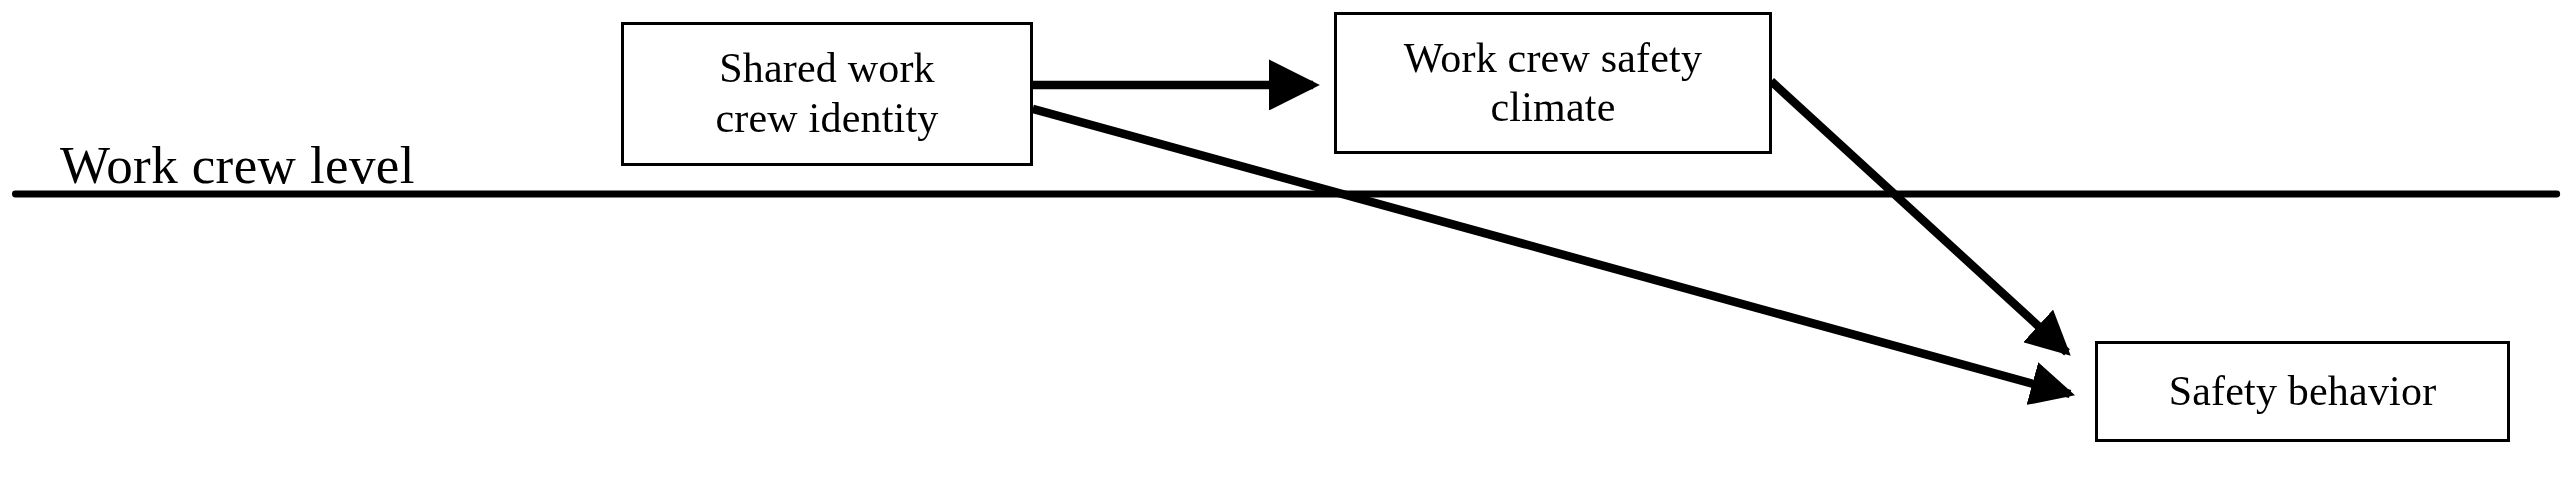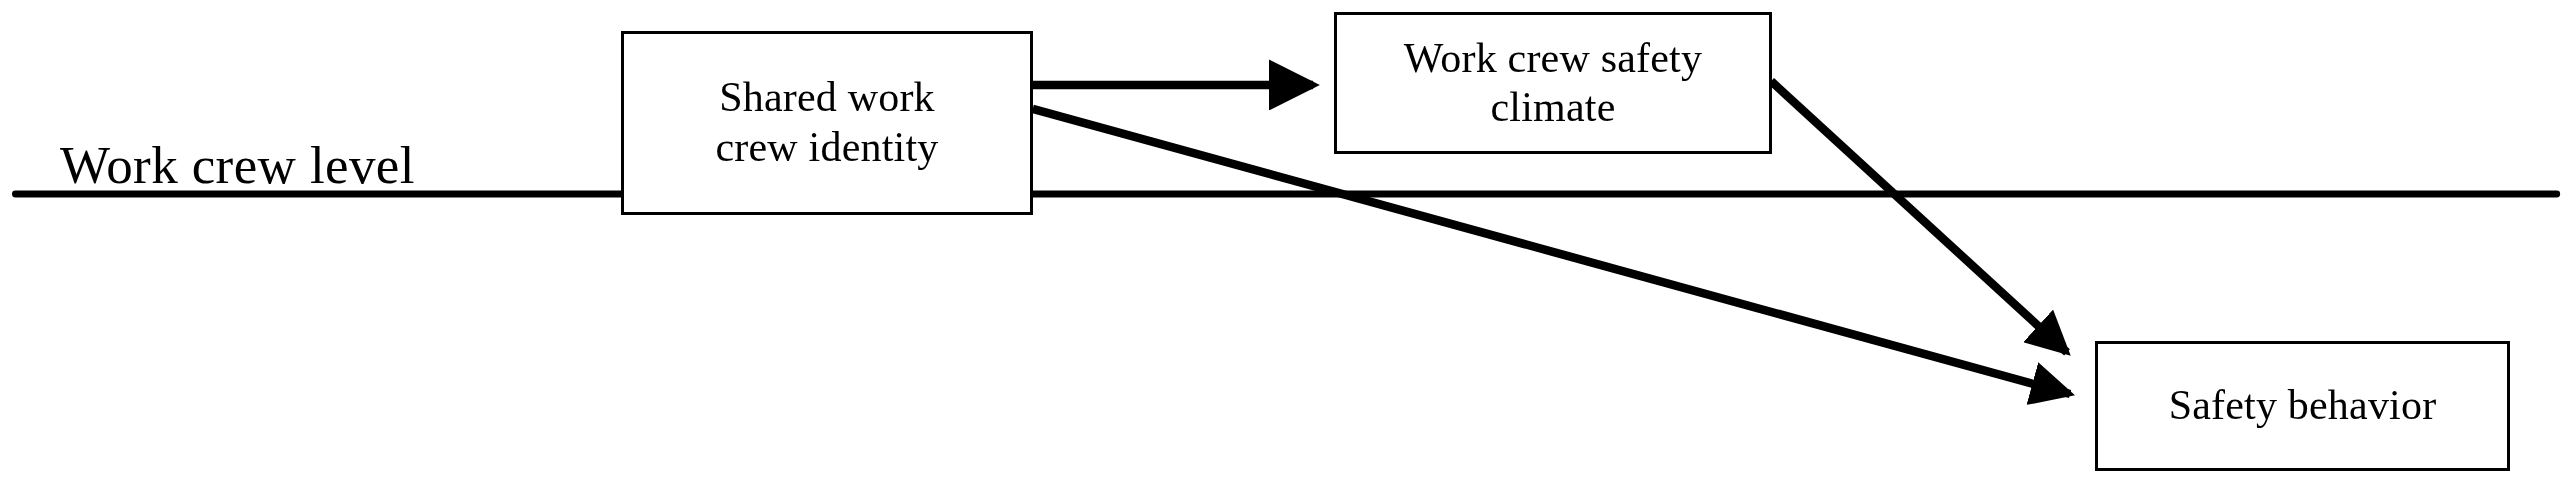--- a/index.html
+++ b/index.html
@@ -52,27 +52,27 @@
   .node-box .node-label {
     font-family: "Liberation Serif", "DejaVu Serif", serif;
     font-size: 42px;
     line-height: 1.18;
     color: #000000;
     padding: 0 7.7px;
     white-space: pre-line;
     letter-spacing: 0.2px;
   }
   #node-shared-work-crew-identity {
-    left: 621px; top: 31px; width: 412px; height: 184px;
+    left: 621px; top: 22px; width: 412px; height: 144px;
   }
   #node-work-crew-safety-climate {
     left: 1334px; top: 12.4px; width: 438px; height: 142px;
   }
   #node-safety-behavior {
-    left: 2095px; top: 341px; width: 415px; height: 130px;
+    left: 2095px; top: 341px; width: 415px; height: 101px;
   }
 </style>
 </head>
 <body>
 
 <div id="canvas">
 
   <svg id="diagram-svg" viewBox="0 0 3335 642" preserveAspectRatio="none" xmlns="http://www.w3.org/2000/svg">
     <defs>
       <marker id="arrowhead-h" markerWidth="6" markerHeight="6" refX="5.2" refY="3" orient="auto" markerUnits="strokeWidth">

